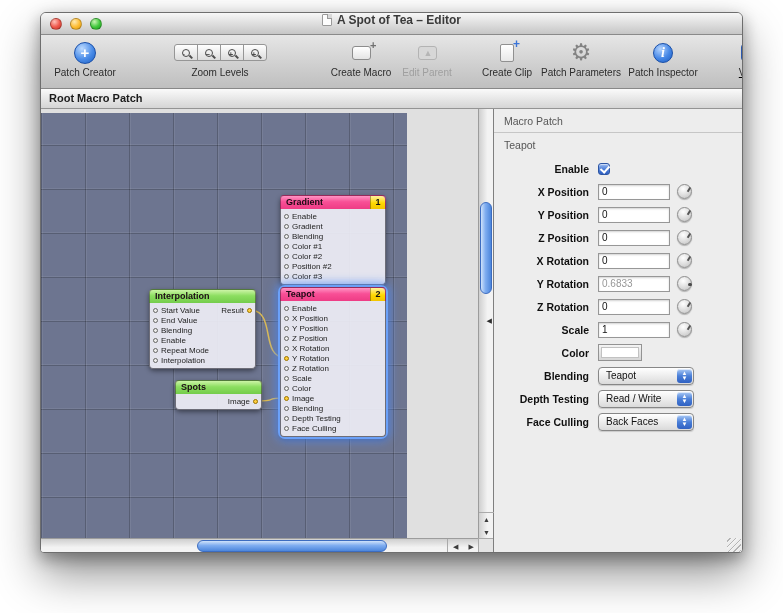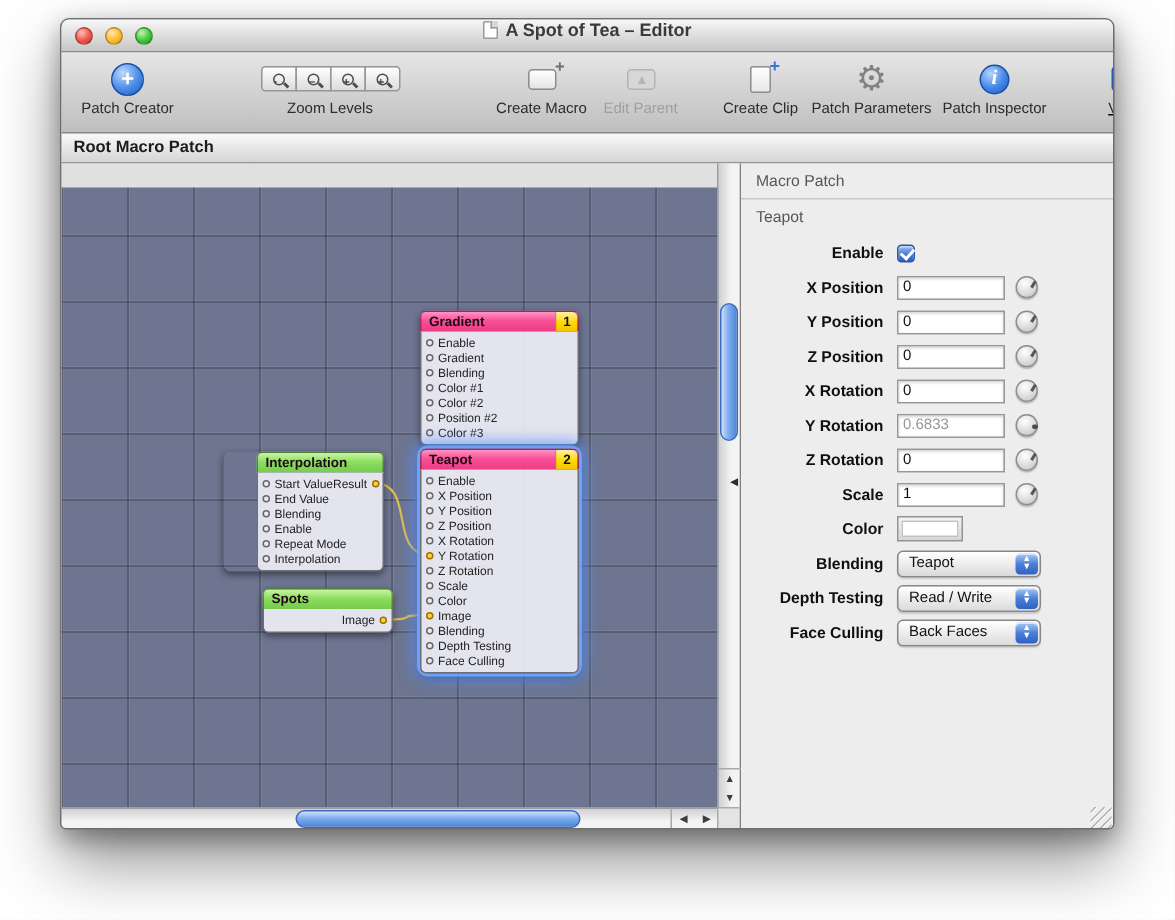--- a/index.html
+++ b/index.html
@@ -63,21 +63,21 @@
     background:linear-gradient(#aac9f6,#4f86dc 55%,#2f63c2);
     box-shadow:inset 0 1px 0 rgba(255,255,255,0.7); }
 
   
   .rootbar { height:20px; background:linear-gradient(#fafafa,#d5d5d5); border-bottom:1px solid #949494;
     font-size:11px; font-weight:bold; color:#1c1c1c; line-height:19px; padding-left:8px; }
 
   
   .content { display:flex; height:444px; }
   .canvas-wrap { width:453px; position:relative; border-right:1px solid #7f7f7f; flex:none; background:#e0e0e0; }
-  .grid { position:absolute; left:0; top:16px; width:438px; height:429px; background-color:#6d7590;
+  .grid { position:absolute; left:0; top:4px; width:366px; height:429px; background-color:#6d7590;
     background-image:
       repeating-linear-gradient(90deg, rgba(0,0,0,0.20) 0 1px, rgba(255,255,255,0.07) 1px 2px, transparent 2px 44px),
       repeating-linear-gradient(0deg, rgba(0,0,0,0.20) 0 1px, rgba(255,255,255,0.07) 1px 2px, transparent 2px 44px); }
 
   
   .node { position:absolute; border-radius:5px; box-shadow:0 2px 5px rgba(0,0,0,0.45); }
   .node.selected { box-shadow:0 0 0 2px rgba(110,165,255,0.9), 0 0 10px 4px rgba(80,140,250,0.75), 0 2px 5px rgba(0,0,0,0.45); }
   .nhead { height:14px; border-radius:4px 4px 0 0; font-size:9px; font-weight:bold; color:#1c0a14;
     line-height:13px; padding-left:5px; position:relative; border:1px solid rgba(40,20,40,0.45); border-bottom:none;
     white-space:nowrap; overflow:hidden; }
@@ -308,21 +308,21 @@
                 </span>
               </div>
               <div class="prow-node">
                 <span class="inpart">
                   <span class="portdot"></span>
                   <span>Color #3</span>
                 </span>
               </div>
             </div>
           </div>
-          <div class="node processor" style="left: 108px; top: 176px; width: 107px; padding-left: 22px;">
+          <div class="node processor" style="left: 108px; top: 176px; width: 107px;">
             <div class="nhead">Interpolation</div>
             <div class="nbody">
               <div class="prow-node">
                 <span class="inpart">
                   <span class="portdot"></span>
                   <span>Start Value</span>
                 </span>
                 <span class="outpart">
                   <span>Result</span>
                   <span class="portdot connected"></span>

